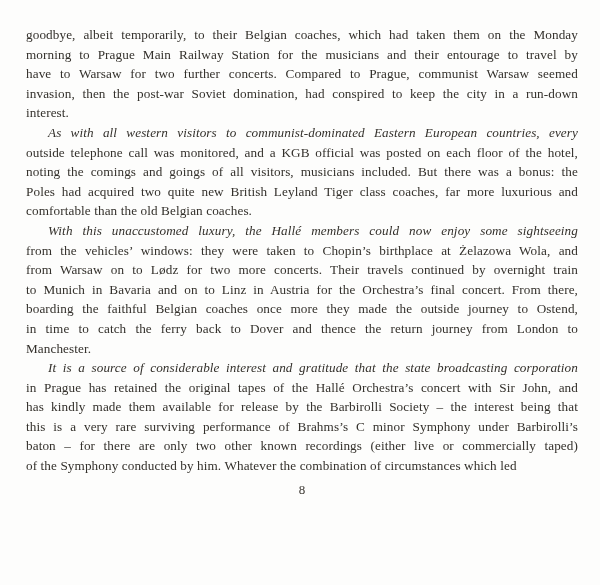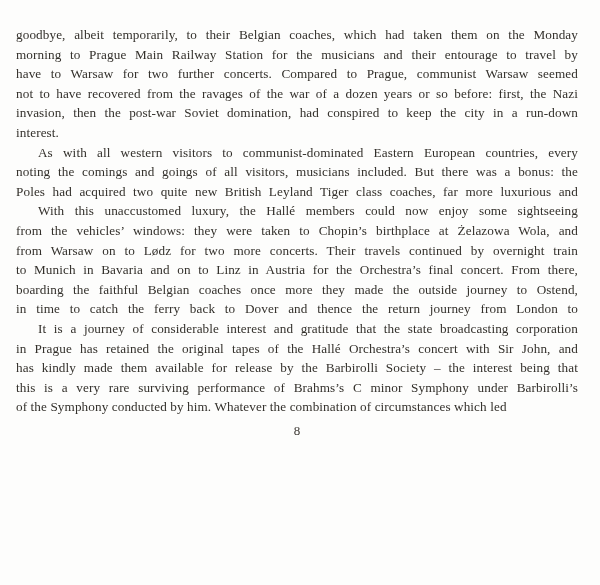--- a/index.html
+++ b/index.html
@@ -7,21 +7,21 @@
     padding: 0;
     background: #e8e8e6;
   }
   .page {
     position: relative;
     width: 600px;
     height: 585px;
     margin: 0 auto;
     background: #fdfdfc;
     box-sizing: border-box;
-    padding: 25px 22px 0 16px;
+    padding: 25px 22px 0 26px;
     font-family: "Liberation Serif", "DejaVu Serif", serif;
     color: #33302b;
     overflow: hidden;
   }
   .para {
     margin: 0;
     padding: 0;
   }
   .line {
     font-size: 13.2px;
@@ -31,62 +31,66 @@
     text-align-last: justify;
     white-space: normal;
     overflow: hidden;
     height: 19.6px;
   }
   .line.last {
     text-align-last: left;
   }
   .para.indent .line:first-child {
     text-indent: 22px;
+    font-style: italic;
   }
   .page-number {
     margin-top: 5px;
     text-align: center;
     font-size: 13px;
     line-height: 18px;
     color: #3a3631;
   }
 </style>
 </head>
 <body>
 
 <div class="page">
 
   <div class="para">
     <div class="line">goodbye, albeit temporarily, to their Belgian coaches, which had taken them on the Monday</div>
     <div class="line">morning to Prague Main Railway Station for the musicians and their entourage to travel by</div>
     <div class="line">have to Warsaw for two further concerts. Compared to Prague, communist Warsaw seemed</div>
-    <div class="line">not to have recovered from the ravages of the war of a dozen years or so before: first, the Nazi</div>
     <div class="line">invasion, then the post-war Soviet domination, had conspired to keep the city in a run-down</div>
     <div class="line last">interest.</div>
   </div>
 
   <div class="para indent">
     <div class="line">As with all western visitors to communist-dominated Eastern European countries, every</div>
+    <div class="line">outside telephone call was monitored, and a KGB official was posted on each floor of the hotel,</div>
     <div class="line">noting the comings and goings of all visitors, musicians included. But there was a bonus: the</div>
     <div class="line">Poles had acquired two quite new British Leyland Tiger class coaches, far more luxurious and</div>
+    <div class="line last">comfortable than the old Belgian coaches.</div>
   </div>
 
   <div class="para indent">
     <div class="line">With this unaccustomed luxury, the Hallé members could now enjoy some sightseeing</div>
     <div class="line">from the vehicles’ windows: they were taken to Chopin’s birthplace at Żelazowa Wola, and</div>
     <div class="line">from Warsaw on to Lødz for two more concerts. Their travels continued by overnight train</div>
     <div class="line">to Munich in Bavaria and on to Linz in Austria for the Orchestra’s final concert. From there,</div>
     <div class="line">boarding the faithful Belgian coaches once more they made the outside journey to Ostend,</div>
     <div class="line">in time to catch the ferry back to Dover and thence the return journey from London to</div>
+    <div class="line last">Manchester.</div>
   </div>
 
 
   <div class="para indent">
-    <div class="line">It is a journey of considerable interest and gratitude that the state broadcasting corporation</div>
+    <div class="line">It is a source of considerable interest and gratitude that the state broadcasting corporation</div>
     <div class="line">in Prague has retained the original tapes of the Hallé Orchestra’s concert with Sir John, and</div>
     <div class="line">has kindly made them available for release by the Barbirolli Society – the interest being that</div>
     <div class="line">this is a very rare surviving performance of Brahms’s C minor Symphony under Barbirolli’s</div>
+    <div class="line">baton – for there are only two other known recordings (either live or commercially taped)</div>
     <div class="line last">of the Symphony conducted by him. Whatever the combination of circumstances which led</div>
   </div>
 
   <div class="page-number">8</div>
 
 </div>
 
 </body></html>

